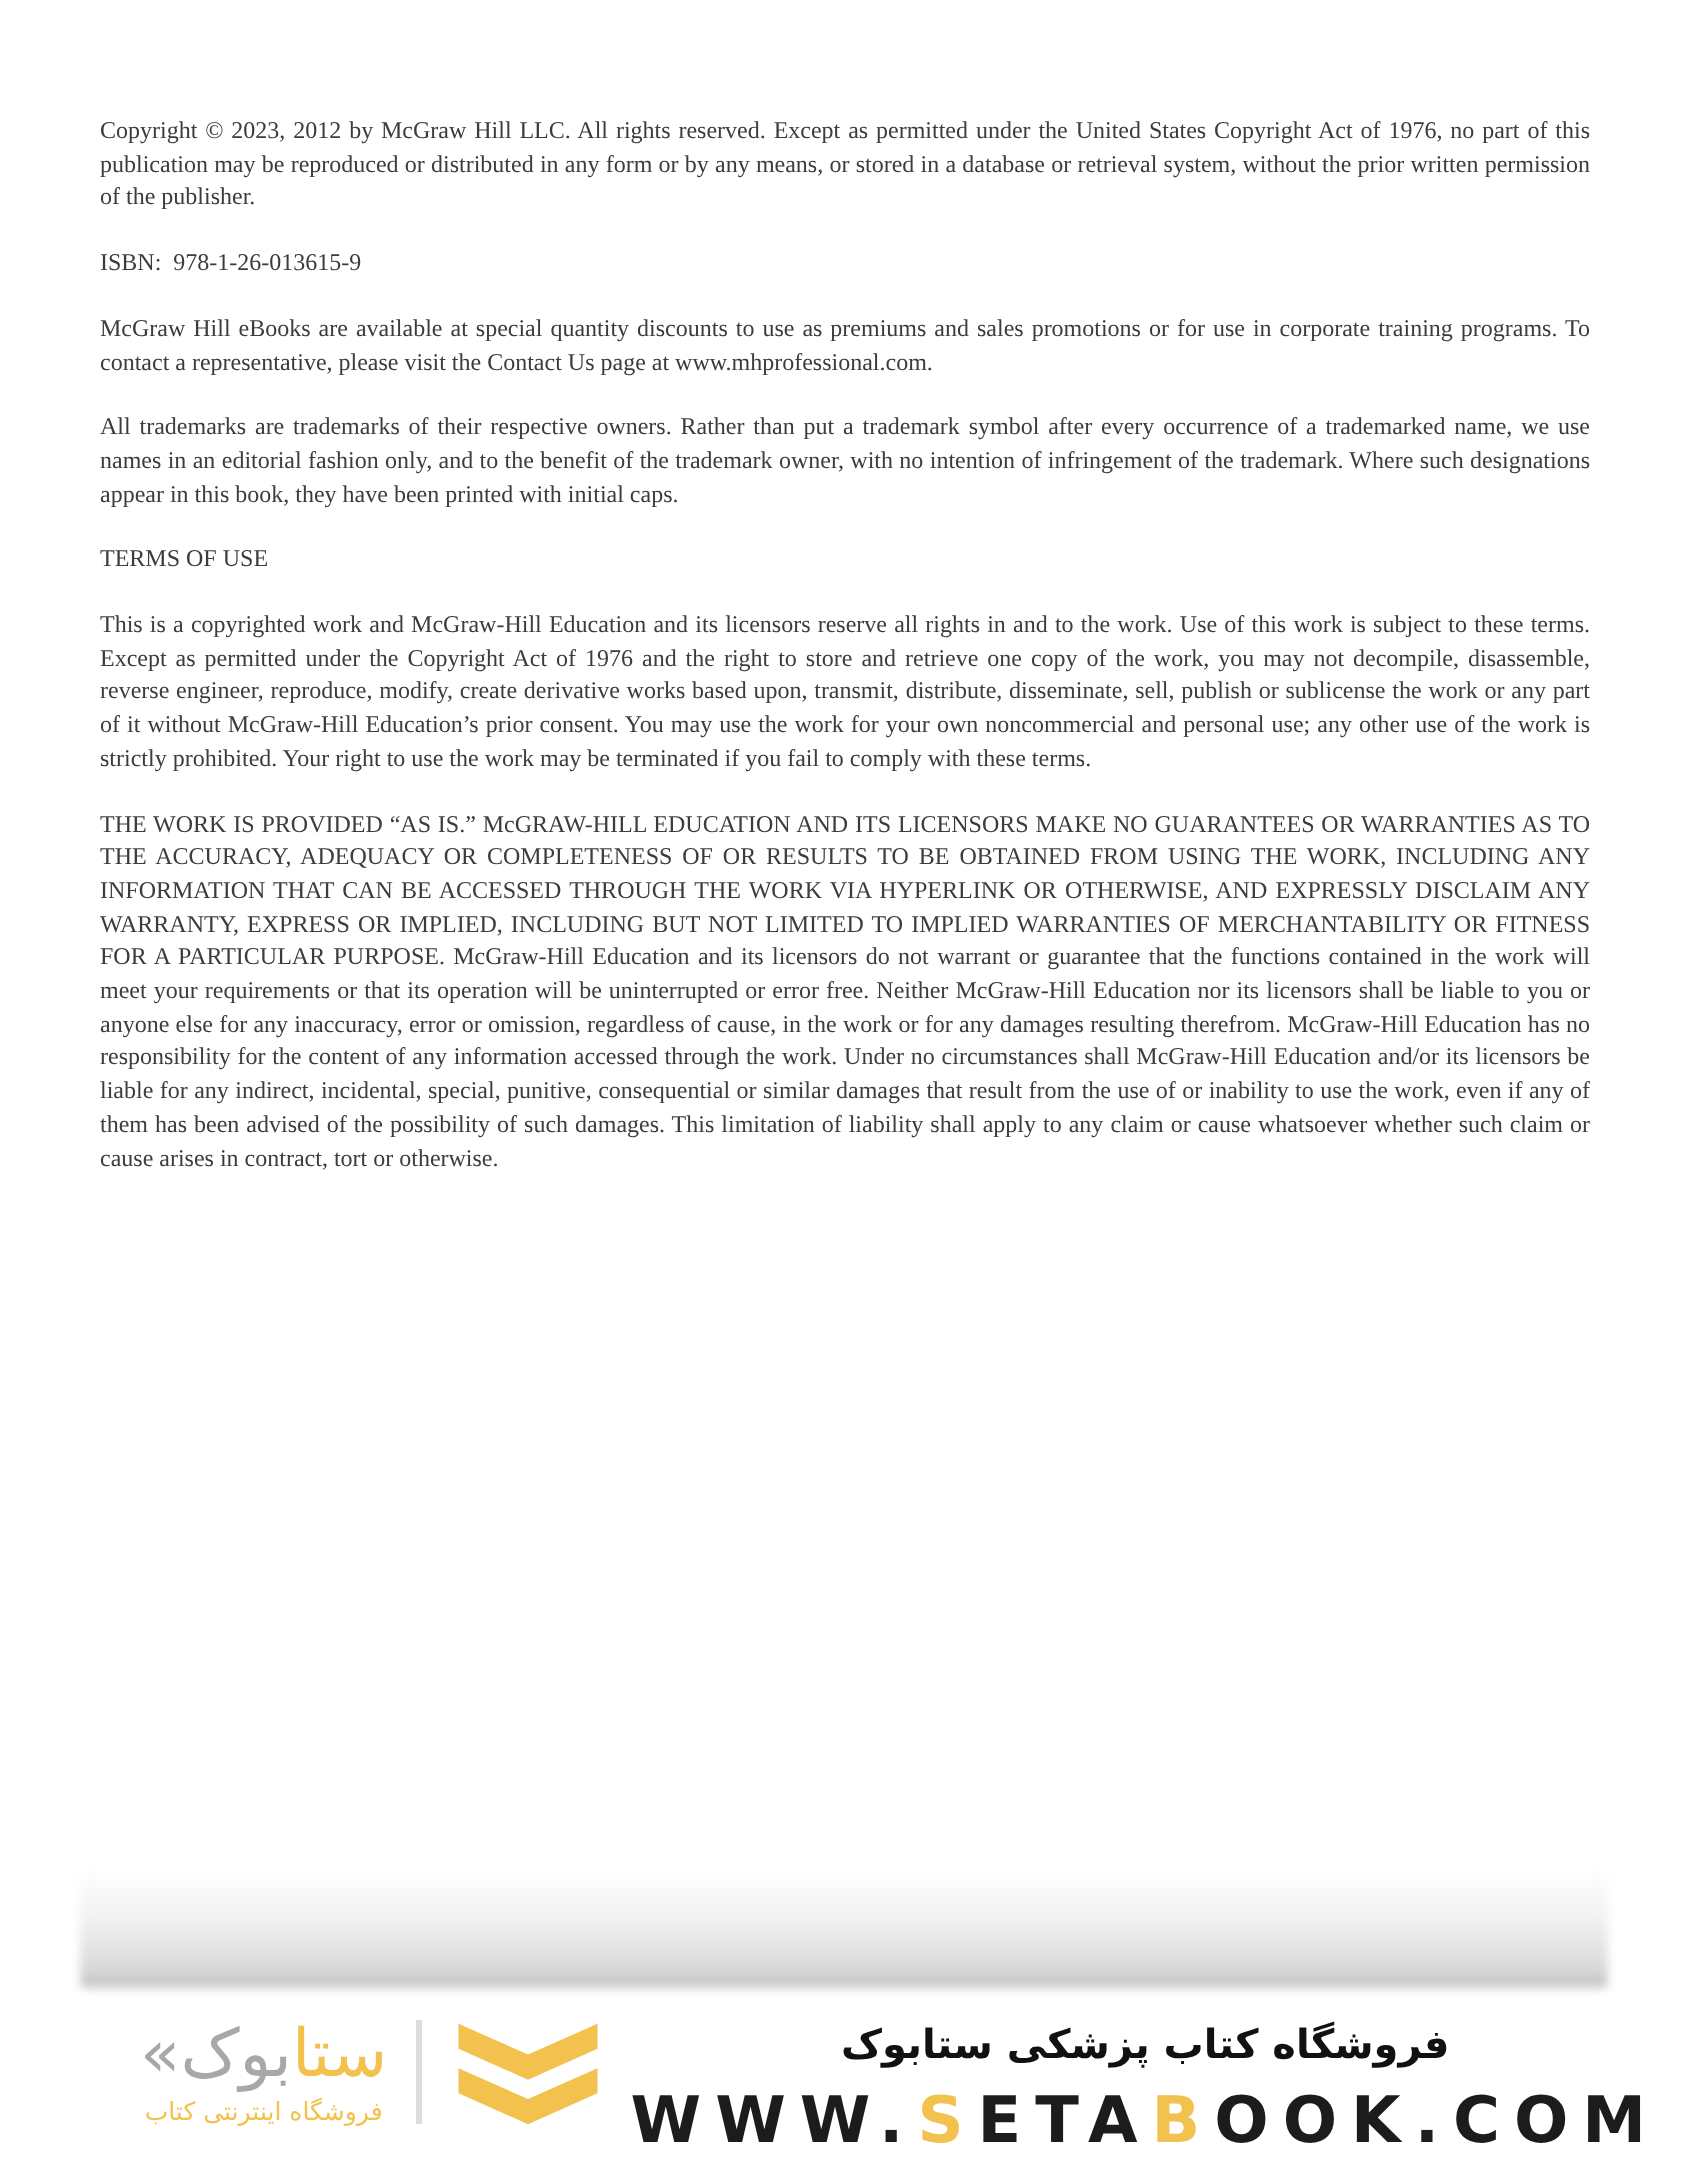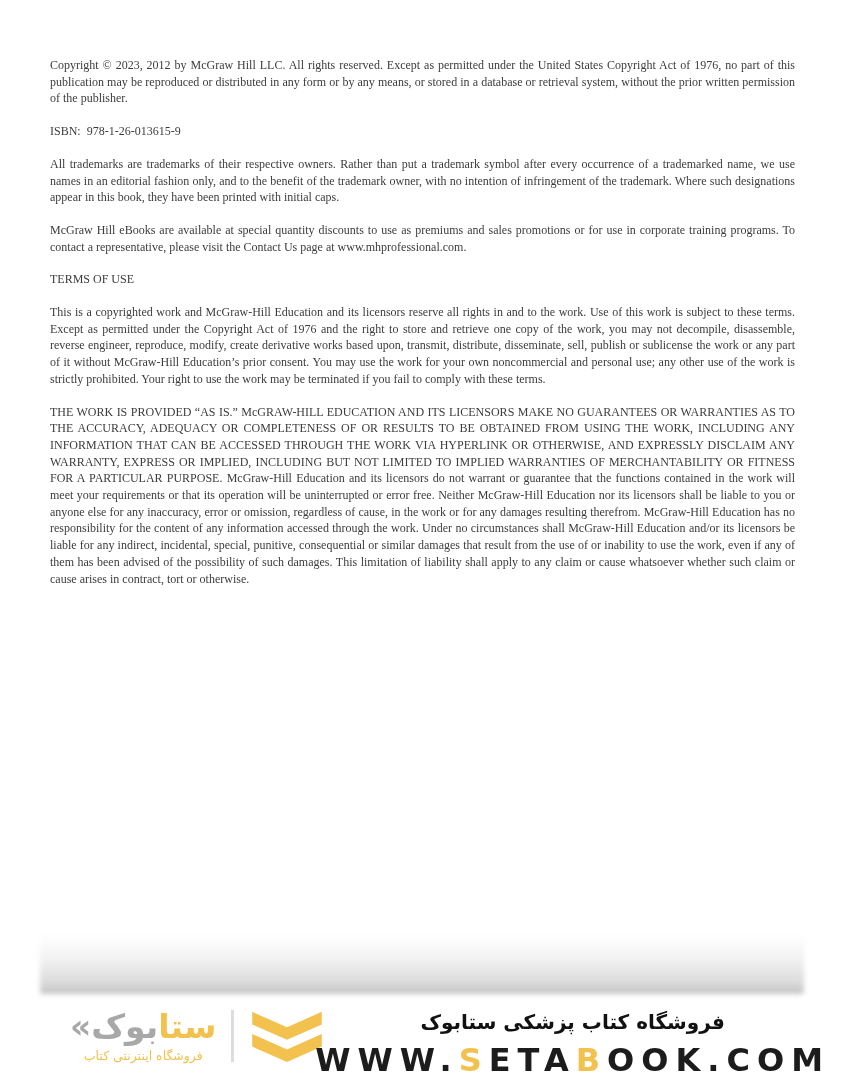--- a/index.html
+++ b/index.html
@@ -61,21 +61,21 @@
     left: 70px;
     top: 6px;
     display: flex;
     align-items: center;
   }
   .logo-text {
     text-align: center;
   }
   .wordmark {
     font-family: "DejaVu Sans", sans-serif;
-    font-weight: bold;
+    font-weight: normal;
     font-size: 33px;
     line-height: 1.1;
     direction: rtl;
     white-space: nowrap;
   }
   .wm-gold { color: var(--gold, #f2c14e); }
   .wm-gray { color: var(--logo-gray, #a8a8a8); }
   .logo-subtitle {
     font-family: "DejaVu Sans", sans-serif;
     font-size: 12.5px;
@@ -120,22 +120,22 @@
   }
   .seg-gold { color: var(--gold, #f2c14e); }
 </style>
 </head>
 <body>
 
 <div class="doc">
   <div class="doc-content">
     <p class="para">Copyright © 2023, 2012 by McGraw Hill LLC. All rights reserved. Except as permitted under the United States Copyright Act of 1976, no part of this publication may be reproduced or distributed in any form or by any means, or stored in a database or retrieval system, without the prior written permission of the publisher.</p>
     <div class="block"><div>ISBN:  978-1-26-013615-9</div></div>
+    <p class="para">McGraw Hill eBooks are available at special quantity discounts to use as premiums and sales promotions or for use in corporate training programs. To contact a representative, please visit the Contact Us page at www.mhprofessional.com.</p>
     <p class="para">All trademarks are trademarks of their respective owners. Rather than put a trademark symbol after every occurrence of a trademarked name, we use names in an editorial fashion only, and to the benefit of the trademark owner, with no intention of infringement of the trademark. Where such designations appear in this book, they have been printed with initial caps.</p>
-    <p class="para">McGraw Hill eBooks are available at special quantity discounts to use as premiums and sales promotions or for use in corporate training programs. To contact a representative, please visit the Contact Us page at www.mhprofessional.com.</p>
     <p class="heading">TERMS OF USE</p>
     <p class="para">This is a copyrighted work and McGraw-Hill Education and its licensors reserve all rights in and to the work. Use of this work is subject to these terms. Except as permitted under the Copyright Act of 1976 and the right to store and retrieve one copy of the work, you may not decompile, disassemble, reverse engineer, reproduce, modify, create derivative works based upon, transmit, distribute, disseminate, sell, publish or sublicense the work or any part of it without McGraw-Hill Education’s prior consent. You may use the work for your own noncommercial and personal use; any other use of the work is strictly prohibited. Your right to use the work may be terminated if you fail to comply with these terms.</p>
     <p class="para">THE WORK IS PROVIDED “AS IS.” McGRAW-HILL EDUCATION AND ITS LICENSORS MAKE NO GUARANTEES OR WARRANTIES AS TO THE ACCURACY, ADEQUACY OR COMPLETENESS OF OR RESULTS TO BE OBTAINED FROM USING THE WORK, INCLUDING ANY INFORMATION THAT CAN BE ACCESSED THROUGH THE WORK VIA HYPERLINK OR OTHERWISE, AND  EXPRESSLY DISCLAIM ANY WARRANTY, EXPRESS OR IMPLIED, INCLUDING BUT NOT LIMITED TO IMPLIED WARRANTIES OF MERCHANTABILITY OR FITNESS FOR A PARTICULAR PURPOSE. McGraw-Hill Education and its licensors do not warrant or guarantee that the functions contained in the work will meet your requirements or that its operation will be uninterrupted or error free. Neither McGraw-Hill Education nor its licensors shall be liable to you or anyone else for any inaccuracy, error or omission, regardless of cause, in the work or for any damages resulting therefrom. McGraw-Hill Education has no responsibility for the content of any information accessed through the work. Under no circumstances shall McGraw-Hill Education and/or its licensors be liable for any indirect, incidental, special, punitive, consequential or similar damages that result from the use of or inability to use the work, even if any of them has been advised of the possibility of such damages. This limitation of liability shall apply to any claim or cause whatsoever whether such claim or cause arises in contract, tort or otherwise.</p>
   </div>
   <div class="page-shadow"></div>
 </div>
 
 <div class="footer">
   <div class="logo">
     <div class="logo-text">

